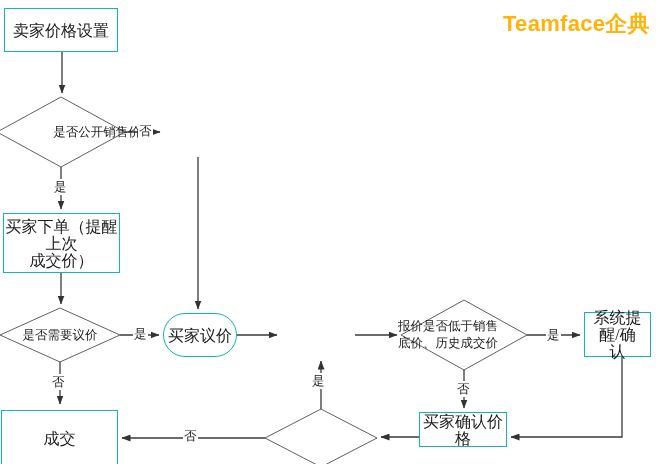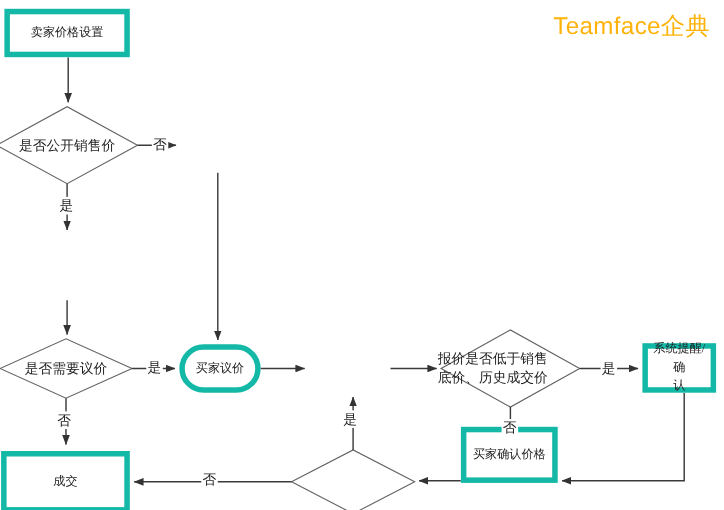--- a/index.html
+++ b/index.html
@@ -4,37 +4,37 @@
 <style>
   html,body{margin:0;padding:0;background:#fff;}
   .canvas{
     position:relative;width:658px;height:464px;background:#ffffff;
     overflow:hidden;
     font-family:"Liberation Serif","DejaVu Serif",serif;
     color:#1c1c1c;
   }
   .edges{position:absolute;left:0;top:0;width:658px;height:464px;}
   .node{
-    position:absolute;background:#ffffff;border:5px solid #14b8a6;
+    position:absolute;background:#ffffff;border:1px solid #14b8a6;
     display:flex;align-items:center;justify-content:center;
-    font-size:11px;line-height:17px;text-align:center;
+    font-size:16px;line-height:17px;text-align:center;
     white-space:pre-line;box-sizing:border-box;
   }
   .dtext{
     position:absolute;display:flex;align-items:center;justify-content:center;
     font-size:12.5px;line-height:17px;text-align:center;white-space:pre-line;
   }
   .elabel{
     position:absolute;font-size:12.5px;line-height:16px;background:#ffffff;
     padding:0 1px;text-align:center;
   }
   .logo{
     position:absolute;left:503px;top:9px;width:152px;
     font-family:"Liberation Sans","DejaVu Sans",sans-serif;
-    font-size:22px;font-weight:400;color:#ffb30a;letter-spacing:0.3px;
+    font-size:22px;font-weight:700;color:#ffb30a;letter-spacing:0.3px;
     text-align:left;
   }
 </style>
 </head>
 <body>
 
 <div class="canvas">
 
   <svg class="edges" width="658" height="464" viewBox="0 0 658 464" aria-hidden="true">
     <defs>
@@ -61,32 +61,34 @@
     <line x1="464" y1="370" x2="464" y2="408" stroke="#3a3a3a" stroke-width="1.3" marker-end="url(#ah)"></line>
     <line x1="419" y1="437" x2="381" y2="437" stroke="#3a3a3a" stroke-width="1.3" marker-end="url(#ah)"></line>
     <line x1="321" y1="409" x2="321" y2="361" stroke="#3a3a3a" stroke-width="1.3" marker-end="url(#ah)"></line>
     <line x1="265" y1="438" x2="122" y2="438" stroke="#3a3a3a" stroke-width="1.3" marker-end="url(#ah)"></line>
     <line x1="60" y1="362" x2="60" y2="404" stroke="#3a3a3a" stroke-width="1.3" marker-end="url(#ah)"></line>
   </svg>
 
   <div class="node" style="left:4px;top:8px;width:114px;height:44px;">卖家价格设置</div>
 
 
+  <div class="node" style="left:3px;top:213px;width:117px;height:60px;">买家下单（提醒上次
+成交价）</div>
 
   <div class="node" style="left:163px;top:313px;width:74px;height:44px;border-radius:22px;">买家议价</div>
 
 
   <div class="node" style="left:584px;top:312px;width:67px;height:45px;">系统提醒/确
 认</div>
 
-  <div class="node" style="left:419px;top:388px;width:88px;height:51px;">买家确认价格</div>
+  <div class="node" style="left:419px;top:412px;width:88px;height:35px;">买家确认价格</div>
 
   <div class="node" style="left:1px;top:410px;width:117px;height:56px;">成交</div>
 
-  <div class="dtext" style="left:1px;top:115px;width:120px;height:34px;">是否公开销售价</div>
+  <div class="dtext" style="left:1px;top:115px;width:120px;height:34px;padding-left:36px;">是否公开销售价</div>
 
   <div class="dtext" style="left:0px;top:318px;width:120px;height:34px;text-align:center;">是否需要议价</div>
 
   <div class="dtext" style="left:385px;top:318px;width:126px;height:34px;">报价是否低于销售
 底价、历史成交价</div>
 
 
   <div class="elabel" style="left:138px;top:123px;">否</div>
   <div class="elabel" style="left:53px;top:179px;">是</div>
   <div class="elabel" style="left:133px;top:326px;">是</div>

